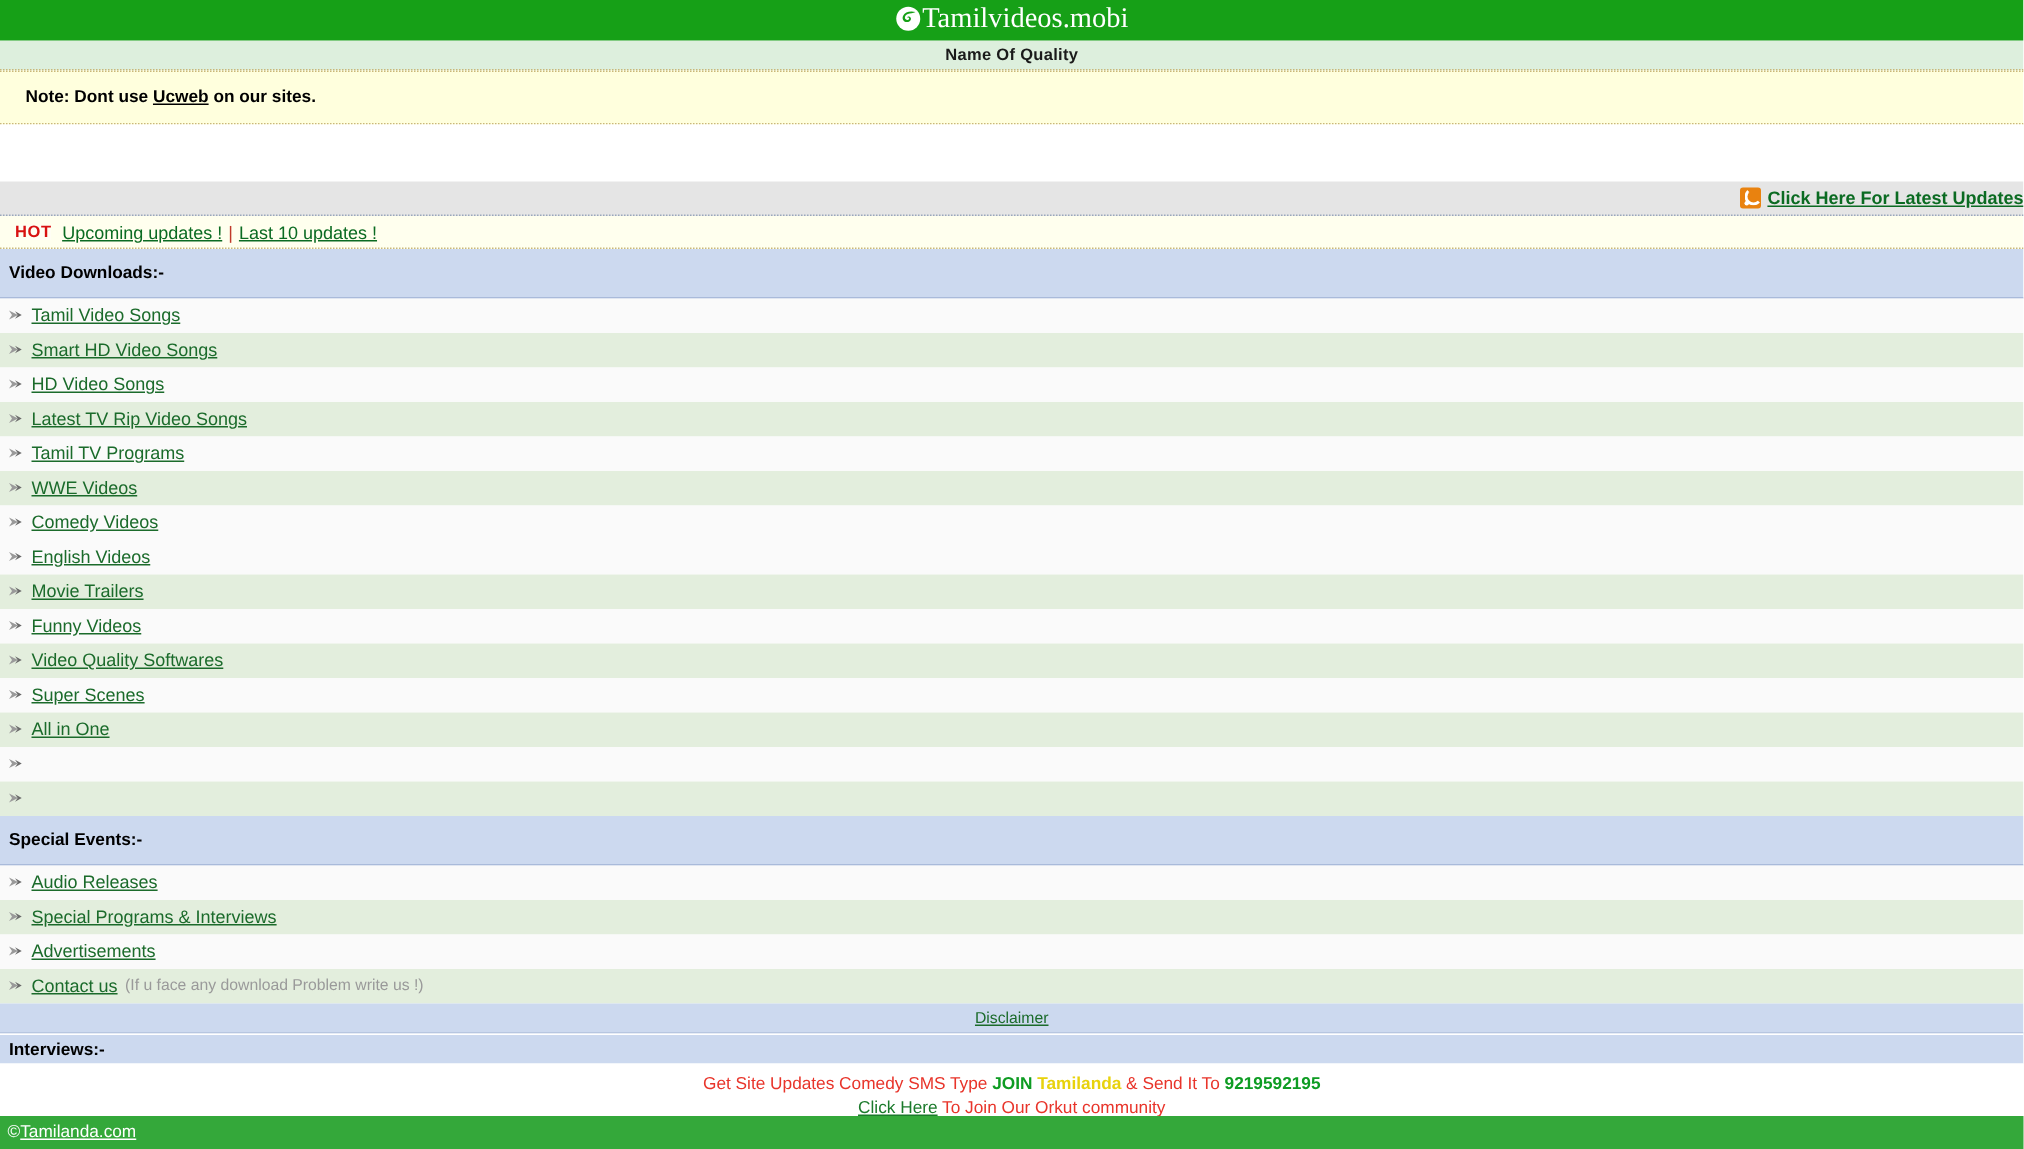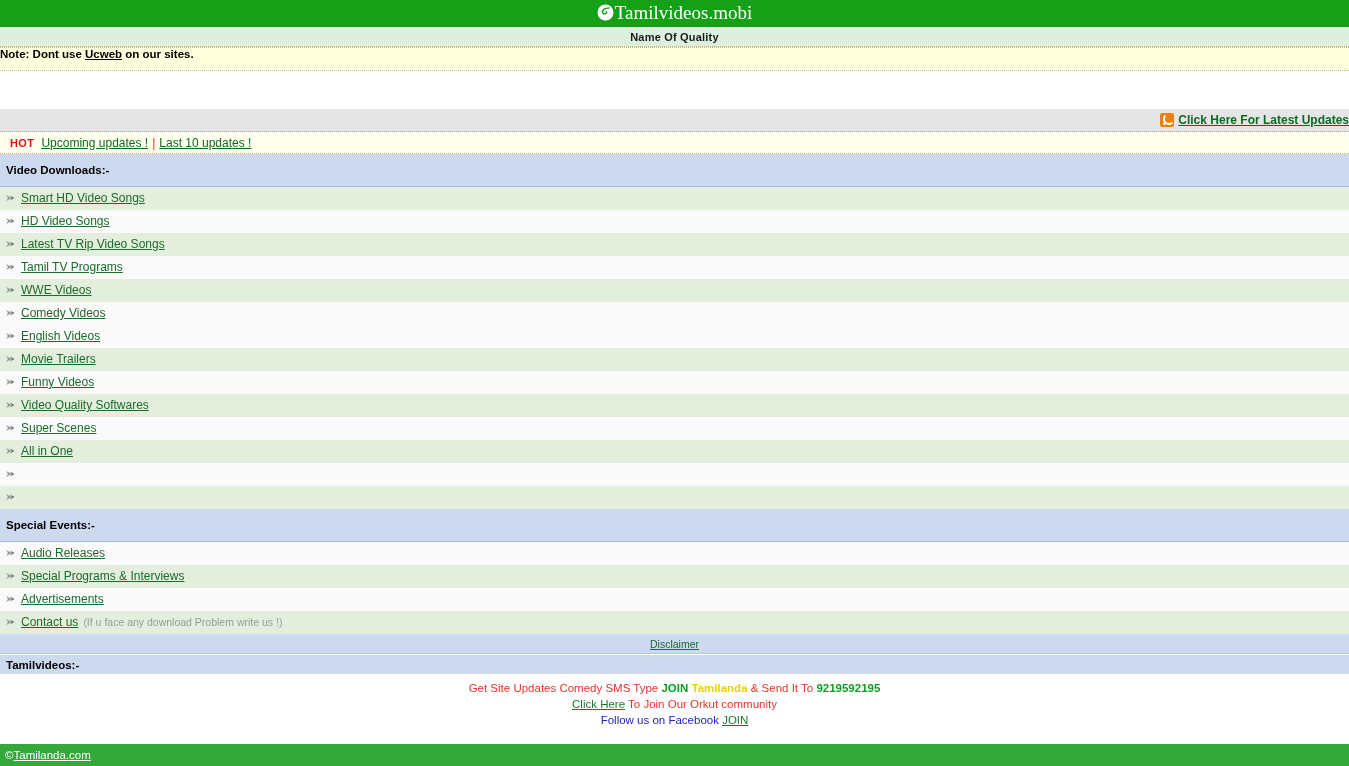--- a/index.html
+++ b/index.html
@@ -58,26 +58,27 @@
   }
   .subtitle-text {
     font-size: 11px;
     font-weight: bold;
     color: #1a1a1a;
     letter-spacing: 0.2px;
   }
 
   
   .note-bar {
-    height: 24px;
+    height: 36px;
     background: #ffffdd;
     border-top: 1px dotted #c9b77a;
     border-bottom: 1px dotted #c9b77a;
     display: flex;
-    padding-left: 0;
+    align-items: center;
+    padding-left: 17px;
     box-sizing: border-box;
   }
   .note-text {
     font-size: 11.5px;
     font-weight: bold;
     color: #000000;
   }
   .note-text a {
     color: #000000;
     text-decoration: underline;
@@ -326,20 +327,27 @@
 
 <div class="hot-bar">
   <span class="hot-badge">HOT</span>
   <a href="#">Upcoming updates !</a>
   <span class="hot-sep">|</span>
   <a href="#">Last 10 updates !</a>
 </div>
 
 <div class="section-header">Video Downloads:-</div>
 <div>
+  <div class="menu-row odd">
+    <span class="bullet-icon"><svg width="11" height="11" viewBox="0 0 11 11">
+          <path d="M1 2 L7 5 L1 8 L3 5 Z" fill="#9a9a9a"></path>
+          <path d="M5 2.5 L9.5 5 L5 7.5 L6.8 5 Z" fill="#6b6b6b"></path>
+        </svg></span>
+    <a href="#">Tamil Video Songs</a>
+  </div>
   <div class="menu-row even">
     <span class="bullet-icon"><svg width="11" height="11" viewBox="0 0 11 11">
           <path d="M1 2 L7 5 L1 8 L3 5 Z" fill="#9a9a9a"></path>
           <path d="M5 2.5 L9.5 5 L5 7.5 L6.8 5 Z" fill="#6b6b6b"></path>
         </svg></span>
     <a href="#">Smart HD Video Songs</a>
   </div>
   <div class="menu-row odd">
     <span class="bullet-icon"><svg width="11" height="11" viewBox="0 0 11 11">
           <path d="M1 2 L7 5 L1 8 L3 5 Z" fill="#9a9a9a"></path>
@@ -463,21 +471,21 @@
         </svg></span>
     <a href="#">Contact us</a>
     <span class="menu-note">(If u face any download Problem write us !)</span>
   </div>
 </div>
 
 <div class="disclaimer-bar">
   <a href="#">Disclaimer</a>
 </div>
 
-<div class="communities-bar">Tamilvideos:-</div>
+<div class="communities-bar">Interviews:-</div>
 
 <div class="promo">
   <div class="promo-line">
     <span class="c-red">Get Site Updates Comedy SMS Type </span><span class="c-green">JOIN</span><span class="c-green">&nbsp;</span><span class="c-yellow">Tamilanda</span><span class="c-red"> &amp; Send It To </span><span class="c-green">9219592195</span>
   </div>
   <div class="promo-line">
     <a href="#" class="green-link">Click Here</a><span class="c-red"> To Join Our Orkut community</span>
   </div>
   <div class="promo-line">
     <span class="c-blue">Follow us on Facebook </span><a href="#" class="join-link">JOIN</a>

